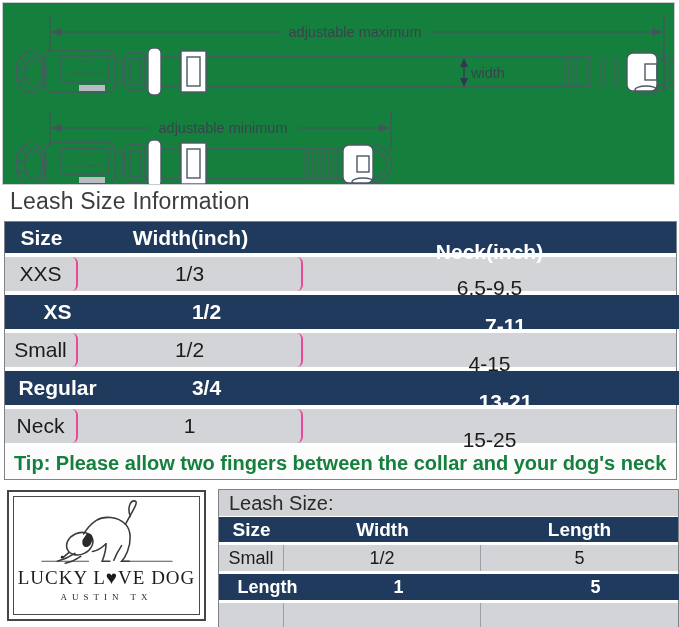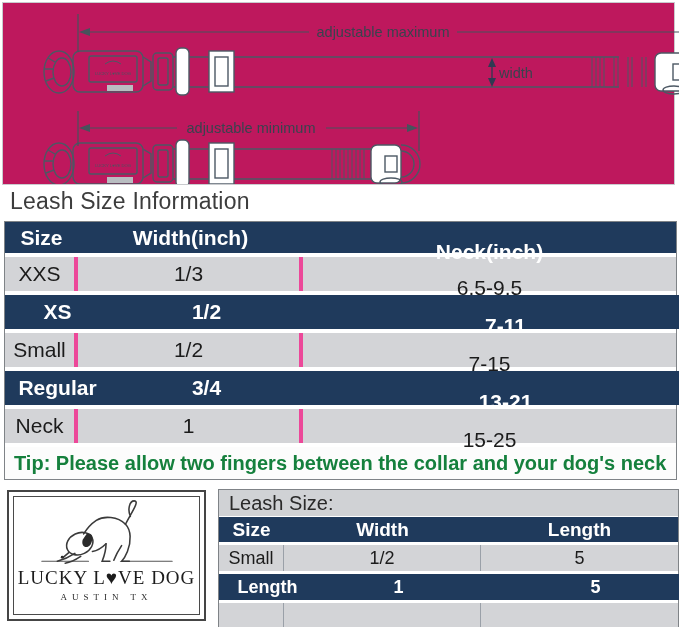--- a/index.html
+++ b/index.html
@@ -1,35 +1,35 @@
 <!DOCTYPE html>
 <html><head>
 <meta charset="utf-8">
 <style>
   html,body{margin:0;padding:0;background:#fff;}
   .page{position:relative;width:679px;height:627px;background:#ffffff;overflow:hidden;
         font-family:"Liberation Sans","DejaVu Sans",sans-serif;}
   
   .diagram-box{position:absolute;left:2px;top:2px;width:673px;height:183px;
-               border:1px solid #c9cbce;box-sizing:border-box;background:#be185d;padding-left:28px;}
+               border:1px solid #c9cbce;box-sizing:border-box;background:#15803d;}
   .diagram-box svg{display:block;}
   
   .heading{position:absolute;left:10px;top:188px;margin:0;font-size:23px;font-weight:400;
            color:#3d3d3d;letter-spacing:.2px;}
   
   .ctable{position:absolute;left:4px;top:221px;width:671px;border:1px solid #7f8387;
           box-sizing:content-box;background:#fff;}
   .crow{display:flex;width:100%;}
   .chead{height:31px;background:#1f3a5c;}
   .chead .cell{color:#fff;font-weight:bold;font-size:21px;}
   .gap4{height:4px;background:#fff;}
   .brow{height:34px;}
   .light{background:#d3d4d7;}
   .light .cell{color:#1b1b1b;font-size:21px;}
-  .light .cell.c1,.light .cell.c2{border-right:4px solid #ec4899;}
+  .light .cell.c1,.light .cell.c2{border-right:2px solid #ec4899;border-radius:6px;}
   .dark{background:#1f3a5c;padding-left:16px;}
   .dark .cell{color:#fff;font-weight:bold;font-size:21px;}
   .cell{display:flex;align-items:center;justify-content:center;box-sizing:border-box;}
   .c1{width:73px;}
   .c2{width:225px;}
   .c3{width:373px;flex:1;margin-top:28px;}
   .tip-row{height:32px;background:#fcfcfc;display:flex;align-items:center;
            padding-left:9px;font-size:20px;font-weight:bold;color:#15803d;box-sizing:border-box;}
   
   .logo-box{position:absolute;left:7px;top:490px;width:199px;height:131px;
@@ -175,21 +175,21 @@
     <div class="gap4"></div>
     <div class="crow brow dark">
       <div class="cell c1">XS</div>
       <div class="cell c2">1/2</div>
       <div class="cell c3">7-11</div>
     </div>
     <div class="gap4"></div>
     <div class="crow brow light">
       <div class="cell c1">Small</div>
       <div class="cell c2">1/2</div>
-      <div class="cell c3">7-15</div>
+      <div class="cell c3">4-15</div>
     </div>
     <div class="gap4"></div>
     <div class="crow brow dark">
       <div class="cell c1">Regular</div>
       <div class="cell c2">3/4</div>
       <div class="cell c3">13-21</div>
     </div>
     <div class="gap4"></div>
     <div class="crow brow light">
       <div class="cell c1">Neck</div>

